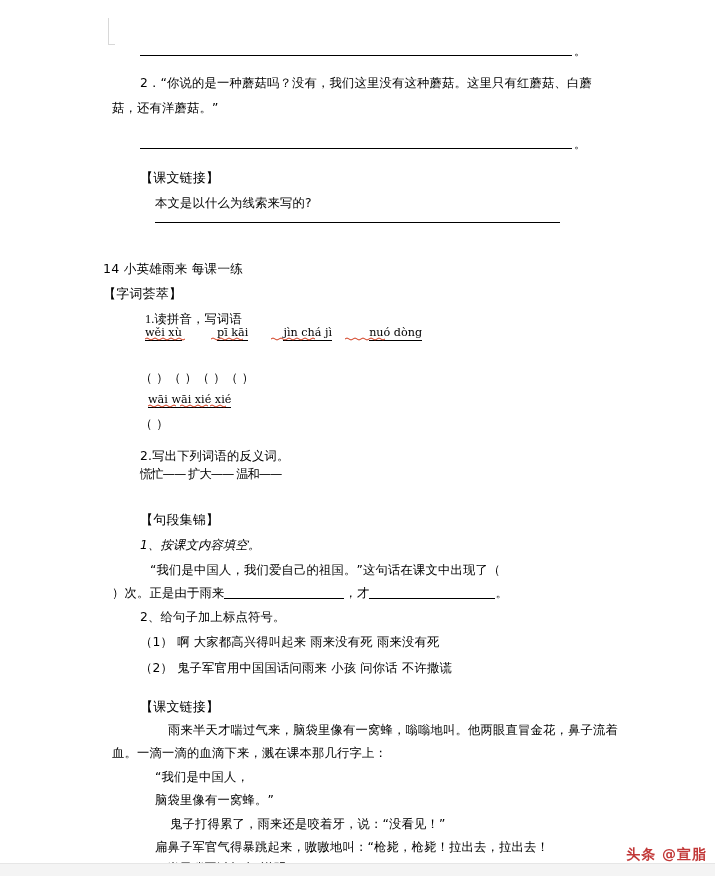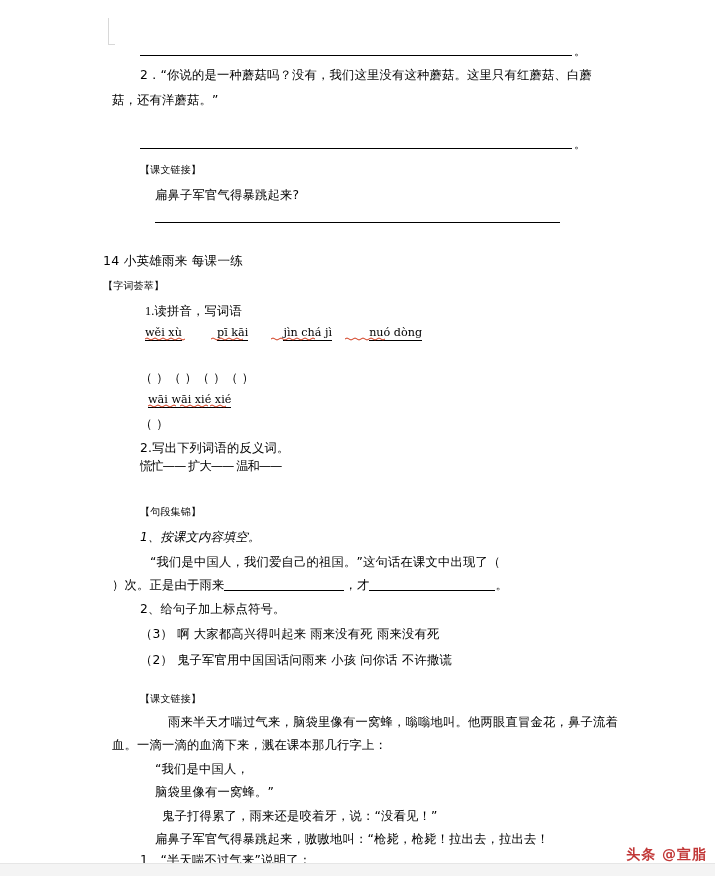--- a/index.html
+++ b/index.html
@@ -48,24 +48,25 @@
     top: 0;
     width: 715px;
   }
 
   .line {
     position: absolute;
     white-space: nowrap;
     font-size: 12.3px;
     line-height: 14px;
     letter-spacing: 0.2px;
+    margin-top: 8px;
   }
 
   .sz13 { font-size: 12.6px; }
-  .bracket-head { font-size: 10px; }
+  .bracket-head { font-size: 13px; }
 
   
   .rule {
     position: absolute;
     height: 0;
     border-top: 1.3px solid #000;
   }
 
   .period-after {
     position: absolute;
@@ -139,21 +140,21 @@
     <div class="rule" style="left:140px; top:55px; width:432px;"></div>
     <div class="period-after" style="left:574px; top:43px;">。</div>
 
     <div class="line" style="left:140px; top:68px;">2．“你说的是一种蘑菇吗？没有，我们这里没有这种蘑菇。这里只有红蘑菇、白蘑</div>
     <div class="line" style="left:112px; top:93px;">菇，还有洋蘑菇。”</div>
 
     <div class="rule" style="left:140px; top:148px; width:432px;"></div>
     <div class="period-after" style="left:574px; top:136px;">。</div>
 
     <div class="line bracket-head" style="left:140px; top:163px;">【课文链接】</div>
-    <div class="line" style="left:155px; top:188px;">扁鼻子军官气得暴跳起来?</div>
+    <div class="line" style="left:155px; top:188px;">本文是以什么为线索来写的?</div>
     <div class="rule" style="left:155px; top:222px; width:405px;"></div>
 
     <div class="line sz13" style="left:103px; top:254px;">14  小英雄雨来  每课一练</div>
 
     <div class="line bracket-head" style="left:103px; top:279px;">【字词荟萃】</div>
 
     <div class="line" style="left:145px; top:304px;font-family:Liberation Serif, serif;">1.读拼音，写词语</div>
 
     <div class="pinyin" style="left:145px; top:326px;">
       <span class="w">wěi xù</span>
@@ -194,33 +195,33 @@
     <div class="line" style="left:140px; top:530px;font-style:italic;">1、按课文内容填空。</div>
 
     <div class="line" style="left:150px; top:555px;">“我们是中国人，我们爱自己的祖国。”这句话在课文中出现了（</div>
 
     <div class="line" style="left:112px; top:578px;text-align:right;">
       <span>）次。正是由于雨来</span><span class="blank" style="width:120px;"></span><span>，才</span><span class="blank" style="width:126px;"></span><span>。</span>
     </div>
 
     <div class="line" style="left:140px; top:602px;">2、给句子加上标点符号。</div>
 
-    <div class="line" style="left:140px; top:627px;">（3）   啊  大家都高兴得叫起来  雨来没有死  雨来没有死</div>
+    <div class="line" style="left:140px; top:627px;">（1）   啊  大家都高兴得叫起来  雨来没有死  雨来没有死</div>
 
     <div class="line" style="left:140px; top:653px;">（2）   鬼子军官用中国国话问雨来  小孩  问你话  不许撒谎</div>
 
     <div class="line bracket-head" style="left:140px; top:692px;">【课文链接】</div>
 
     <div class="line" style="left:168px; top:715px;">雨来半天才喘过气来，脑袋里像有一窝蜂，嗡嗡地叫。他两眼直冒金花，鼻子流着</div>
     <div class="line" style="left:112px; top:738px;">血。一滴一滴的血滴下来，溅在课本那几行字上：</div>
 
     <div class="line" style="left:155px; top:762px;">“我们是中国人，</div>
     <div class="line" style="left:155px; top:785px;">脑袋里像有一窝蜂。”</div>
 
-    <div class="line" style="left:162px; top:809px;">鬼子打得累了，雨来还是咬着牙，说：“没看见！”</div>
+    <div class="line" style="left:170px; top:809px;">鬼子打得累了，雨来还是咬着牙，说：“没看见！”</div>
 
     <div class="line" style="left:155px; top:832px;">扁鼻子军官气得暴跳起来，嗷嗷地叫：“枪毙，枪毙！拉出去，拉出去！</div>
 
     <div class="line" style="left:140px; top:853px;">
       <span>1、“半天喘不过气来”说明了：</span><span class="blank" style="width:180px;"></span>
     </div>
 
   </div>
 
   <div class="bottom-strip"></div>

